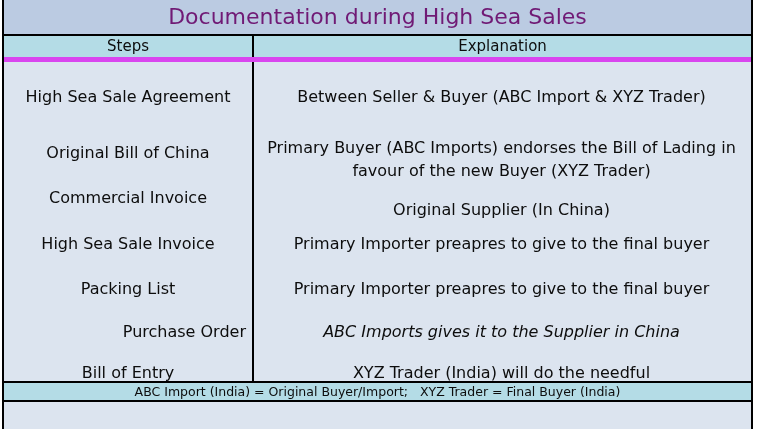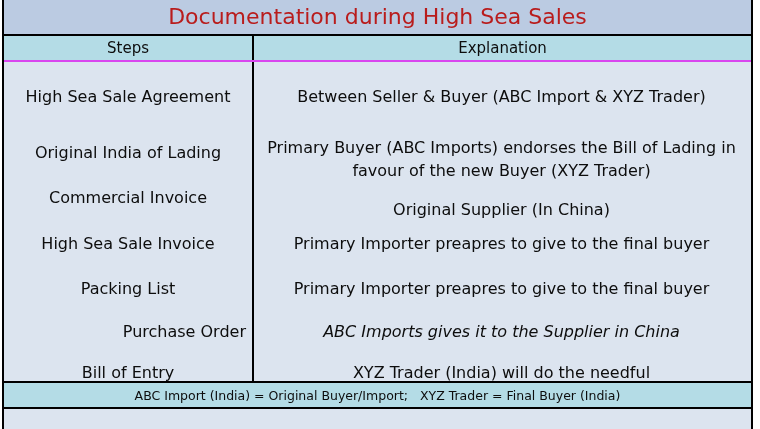--- a/index.html
+++ b/index.html
@@ -35,29 +35,29 @@
     border-bottom: 2px solid #000000;
     display: flex;
     align-items: center;
     justify-content: center;
     box-sizing: border-box;
   }
   .title-text {
     font-size: 22px;
     line-height: 22px;
     letter-spacing: 0px;
-    color: #b91c1c;
+    color: #701a75;
     white-space: nowrap;
   }
 
   
   .header-row {
     height: 26px;
     background: #b4dce6;
-    border-bottom: 2px solid #d946ef;
+    border-bottom: 5px solid #d946ef;
     display: flex;
     box-sizing: border-box;
   }
   .header-cell {
     display: flex;
     align-items: center;
     justify-content: center;
     font-size: 15px;
     line-height: 15px;
     box-sizing: border-box;
@@ -104,21 +104,21 @@
     font-size: 16px;
     line-height: 21px;
     color: #0d0d0d;
     padding: 0 6px;
     box-sizing: border-box;
   }
   .cellrow.two-line { line-height: 23px; }
 
   
   .note-row {
-    height: 26px;
+    height: 19px;
     background: #b4dce6;
     border-bottom: 2px solid #000000;
     display: flex;
     align-items: center;
     justify-content: center;
     box-sizing: border-box;
   }
   .note-row.last { border-bottom: none; }
   .note-text {
     font-size: 12.5px;
@@ -140,21 +140,21 @@
     <div class="header-cell col-steps">Steps</div>
     <div class="header-cell col-expl">Explanation</div>
   </div>
 
   <div class="body-area">
     <div class="col-divider"></div>
     <div class="body-cols">
 
       <div class="steps-col">
         <div class="cellrow" style="top:24px;">High Sea Sale Agreement</div>
-        <div class="cellrow" style="top:80px;">Original India of Lading</div>
+        <div class="cellrow" style="top:80px;">Original Bill of China</div>
         <div class="cellrow" style="top:125px;">Commercial Invoice</div>
         <div class="cellrow" style="top:171px;">High Sea Sale Invoice</div>
         <div class="cellrow" style="top:216px;">Packing List</div>
         <div class="cellrow" style="top:259px;text-align:right;">Purchase Order</div>
         <div class="cellrow" style="top:300px;">Bill of Entry</div>
       </div>
 
       <div class="expl-col">
         <div class="cellrow" style="top:24px;">Between Seller &amp; Buyer (ABC Import &amp; XYZ Trader)</div>
         <div class="cellrow two-line" style="top:66px; padding:0 14px;margin-top:8px;">Primary Buyer (ABC Imports) endorses the Bill of Lading in favour of the new Buyer (XYZ Trader)</div>

